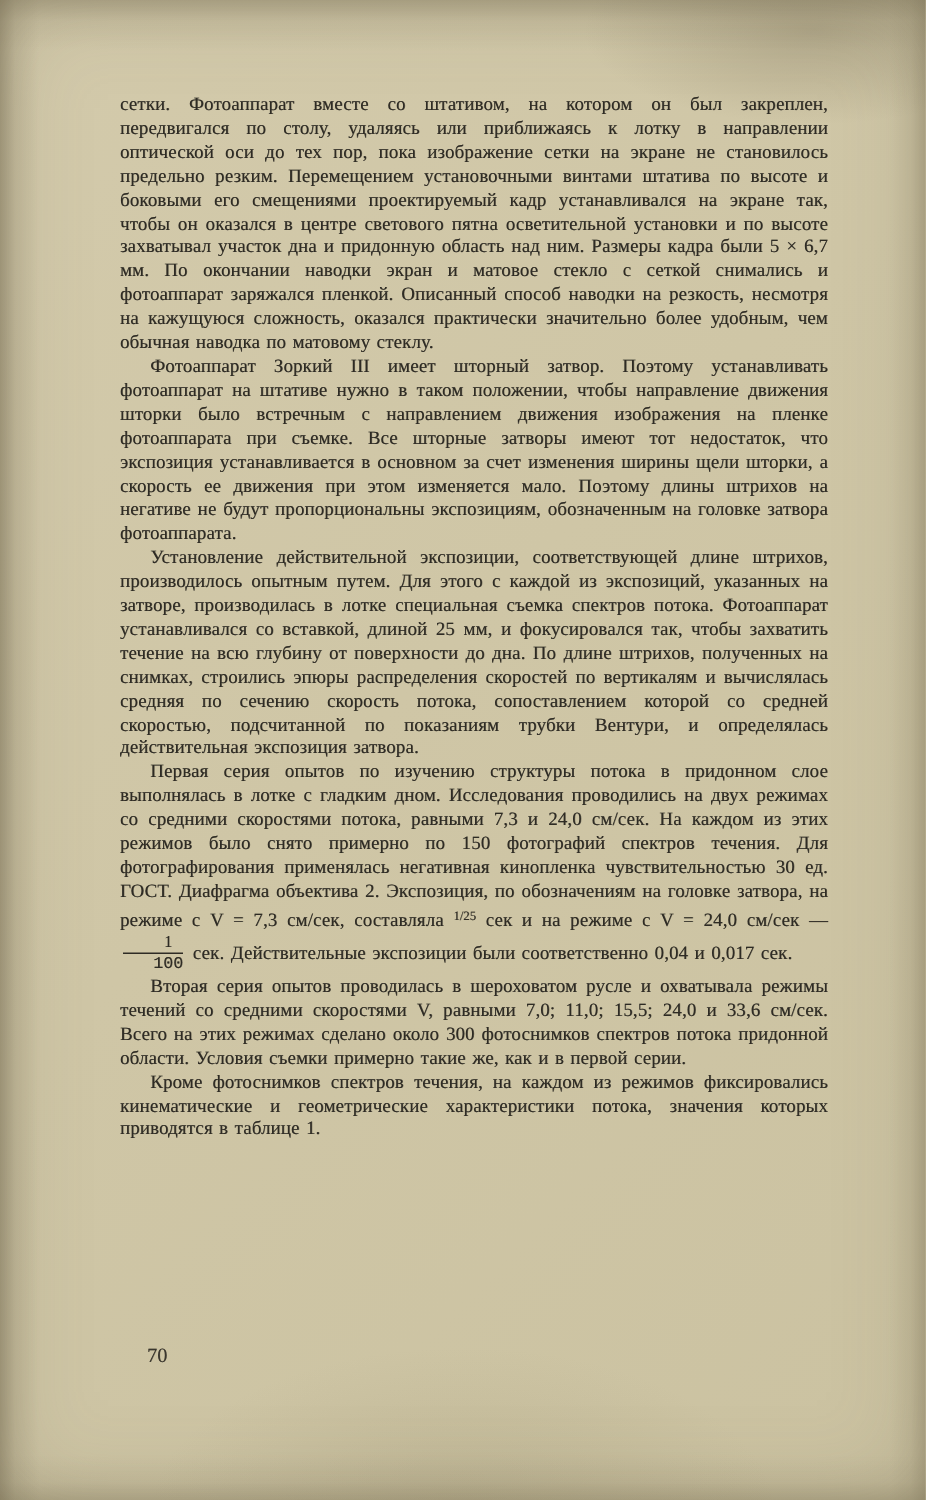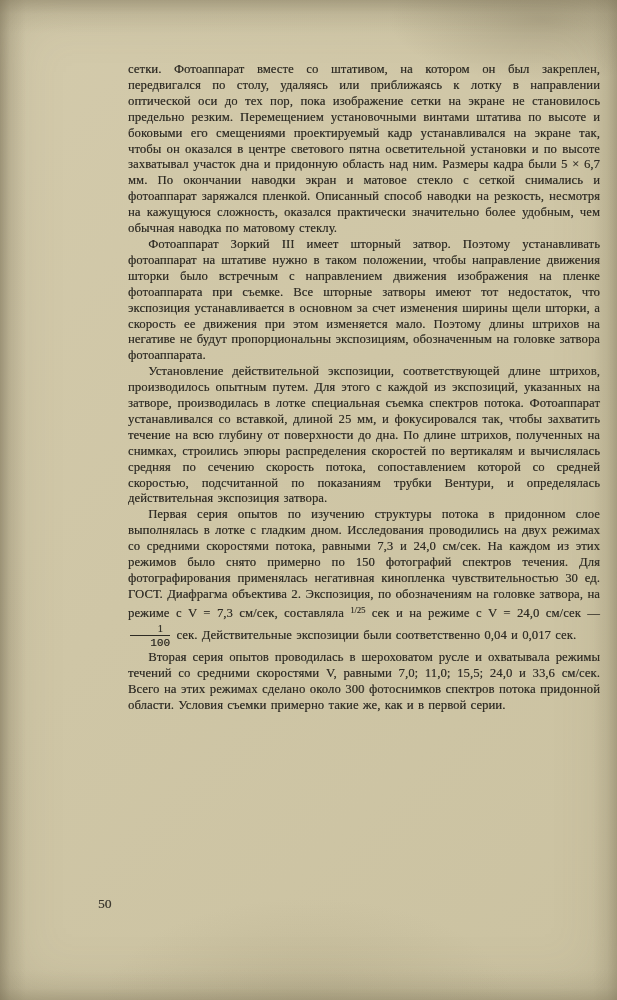--- a/index.html
+++ b/index.html
@@ -32,21 +32,20 @@
     left: 80px;
     top: 62px;
     width: 472px;
     font-size: 12.6px;
     line-height: 15.9px;
     text-align: justify;
     color: #2e2b24;
     letter-spacing: 0.1px;
     word-spacing: 1px;
     text-shadow: 0.3px 0 0 rgba(46,43,36,0.55);
-    margin-left: 48px;
   }
   .para {
     margin: 0;
     text-indent: 1.6em;
   }
   .para.no-indent {
     text-indent: 0;
   }
   .frac {
     display: inline-block;
@@ -91,17 +90,18 @@
     <p class="para">Фотоаппарат Зоркий III имеет шторный затвор. Поэтому устанавливать фотоаппарат на штативе нужно в таком положении, чтобы направление движения шторки было встречным с направлением движения изображения на пленке фотоаппарата при съемке. Все шторные затворы имеют тот недостаток, что экспозиция устанавливается в основном за счет изменения ширины щели шторки, а скорость ее движения при этом изменяется мало. Поэтому длины штрихов на негативе не будут пропорциональны экспозициям, обозначенным на головке затвора фотоаппарата.</p>
 
     <p class="para">Установление действительной экспозиции, соответствующей длине штрихов, производилось опытным путем. Для этого с каждой из экспозиций, указанных на затворе, производилась в лотке специальная съемка спектров потока. Фотоаппарат устанавливался со вставкой, длиной 25 мм, и фокусировался так, чтобы захватить течение на всю глубину от поверхности до дна. По длине штрихов, полученных на снимках, строились эпюры распределения скоростей по вертикалям и вычислялась средняя по сечению скорость потока, сопоставлением которой со средней скоростью, подсчитанной по показаниям трубки Вентури, и определялась действительная экспозиция затвора.</p>
 
     <p class="para">
       <span>Первая серия опытов по изучению структуры потока в придонном слое выполнялась в лотке с гладким дном. Исследования проводились на двух режимах со средними скоростями потока, равными 7,3 и 24,0 см/сек. На каждом из этих режимов было снято примерно по 150 фотографий спектров течения. Для фотографирования применялась негативная кинопленка чувствительностью 30 ед. ГОСТ. Диафрагма объектива 2. Экспозиция, по обозначениям на головке затвора, на режиме с V = 7,3 см/сек, составляла </span><span class="sup-frac">1/25</span><span> сек и на режиме с V = 24,0 см/сек — </span><span class="frac"><span class="num">1</span><span class="den">100</span></span><span> сек. Действительные экспозиции были соответственно 0,04 и 0,017 сек.</span>
     </p>
 
     <p class="para">Вторая серия опытов проводилась в шероховатом русле и охватывала режимы течений со средними скоростями V, равными 7,0; 11,0; 15,5; 24,0 и 33,6 см/сек. Всего на этих режимах сделано около 300 фотоснимков спектров потока придонной области. Условия съемки примерно такие же, как и в первой серии.</p>
 
+    <p class="para">Кроме фотоснимков спектров течения, на каждом из режимов фиксировались кинематические и геометрические характеристики потока, значения которых приводятся в таблице 1.</p>
 
   </div>
 
-  <div class="page-number">50</div>
+  <div class="page-number">70</div>
 </div>
 
 </body></html>

